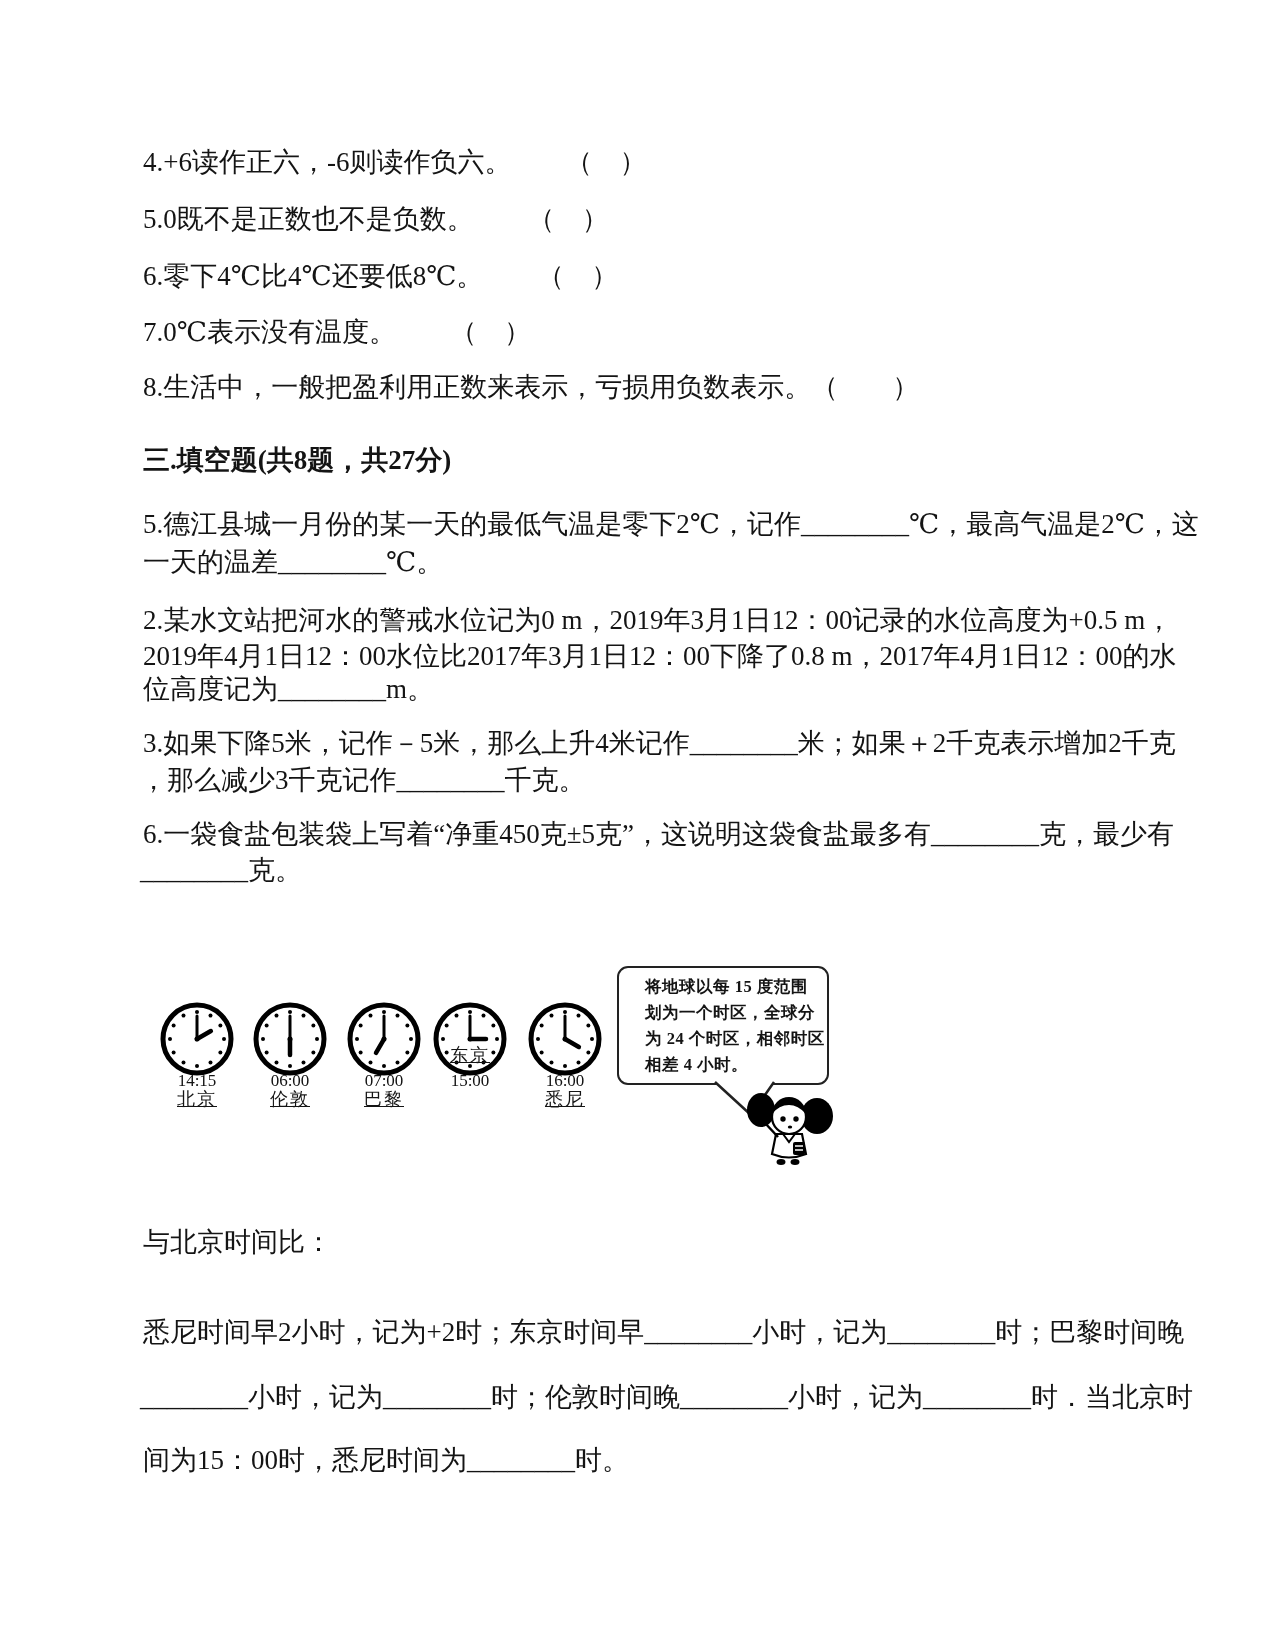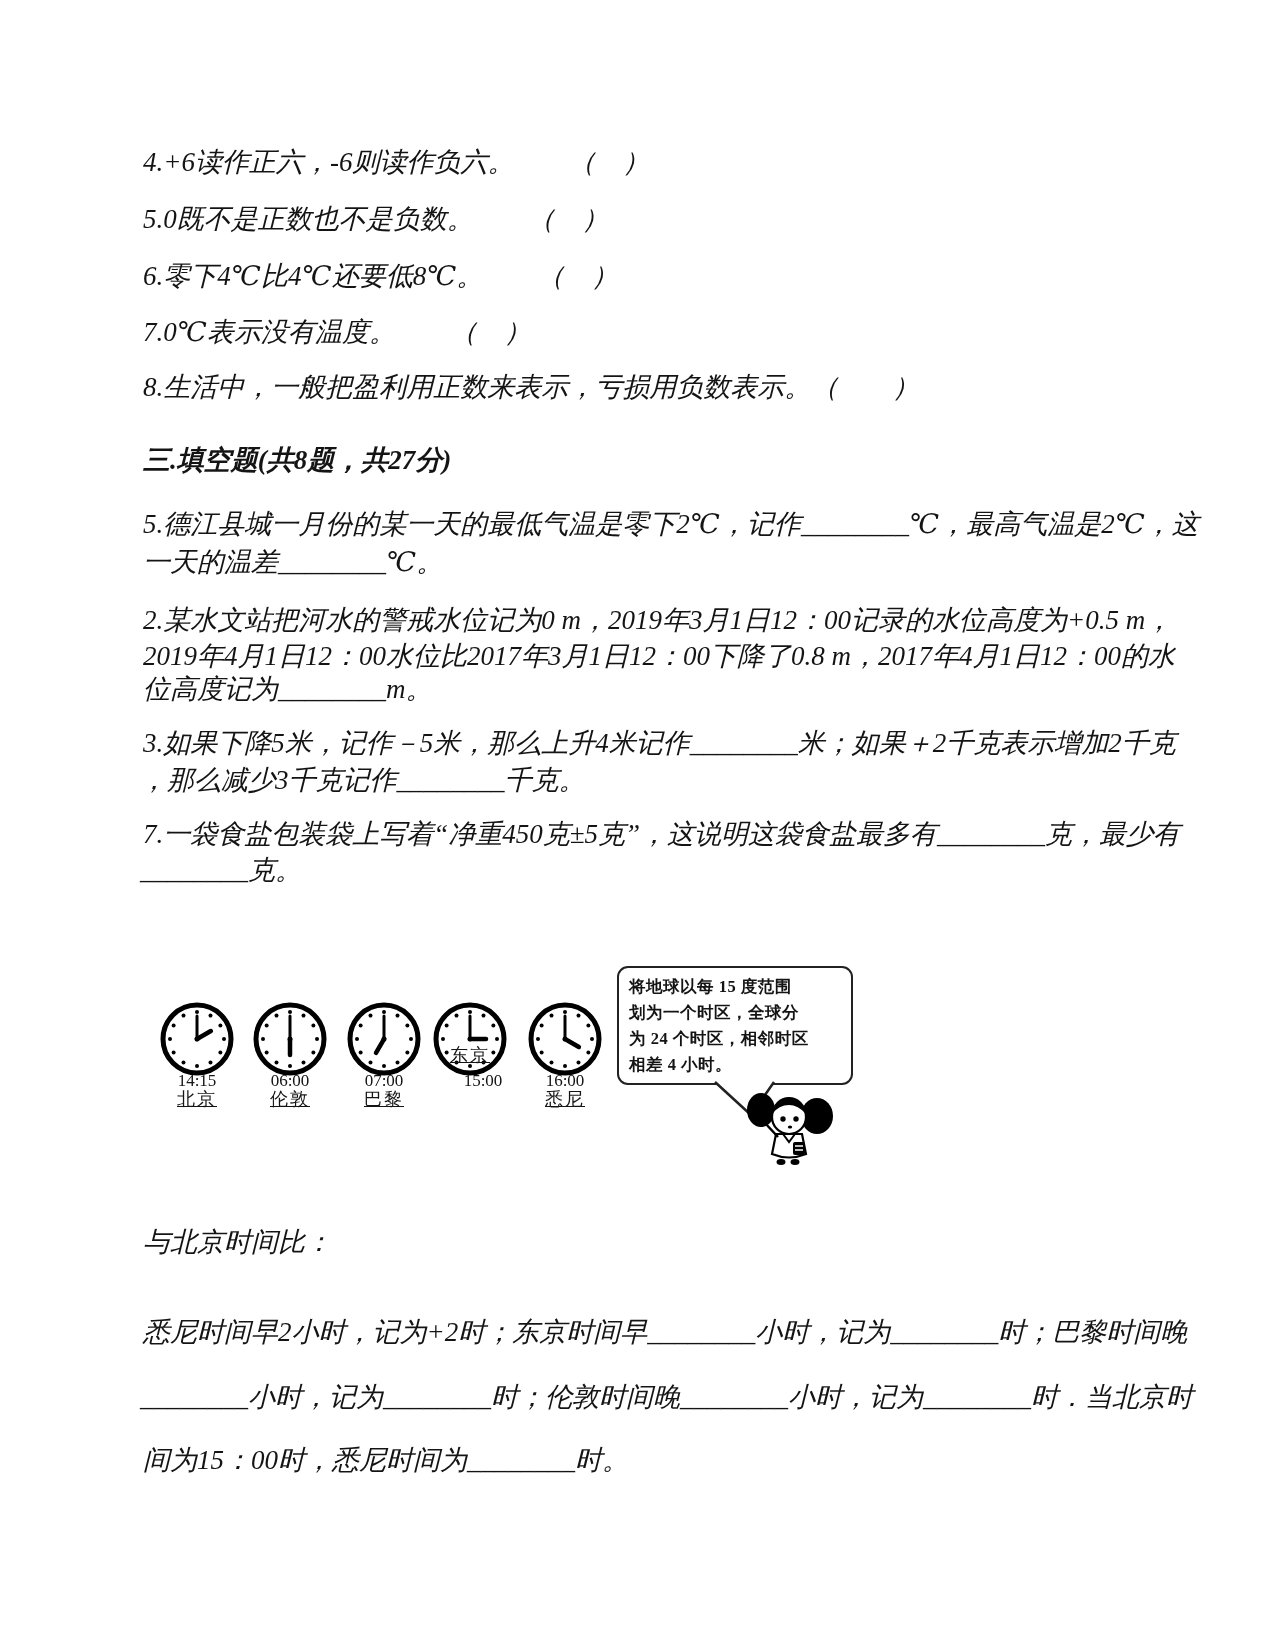--- a/index.html
+++ b/index.html
@@ -1,24 +1,24 @@
 <!DOCTYPE html>
 <html><head>
 <meta charset="utf-8">
 <style>
   html,body{margin:0;padding:0;background:#fff;}
   .page{position:relative;width:1275px;height:1650px;background:#ffffff;overflow:hidden;
         font-family:"Liberation Serif","DejaVu Serif",serif;color:#141414;}
-  .line{position:absolute;white-space:nowrap;font-size:27px;line-height:33px;font-style:italic;}
+  .line{position:absolute;white-space:nowrap;font-size:27px;line-height:33px;}
   .bold{font-weight:bold;}
   svg.clock{position:absolute;width:76px;height:76px;}
   .clabel{position:absolute;width:110px;text-align:center;font-size:17px;line-height:18px;white-space:nowrap;}
   .clabel.city{font-size:18px;letter-spacing:2px;text-decoration:underline;}
-  .bubble{position:absolute;left:617px;top:966px;width:236px;height:119px;box-sizing:border-box;
-          border:2.5px solid #222;border-radius:11px;padding:6px 9px 0 10px;
+  .bubble{position:absolute;left:617px;top:966px;width:212px;height:119px;box-sizing:border-box;
+          border:2.5px solid #222;border-radius:11px;padding:6px 9px 0 26px;
           font-size:16.5px;font-weight:bold;line-height:26px;letter-spacing:.5px;}
   .bubble .bline{white-space:nowrap;}
   .btail{position:absolute;left:690px;top:1081px;width:95px;height:38px;}
   .girl{position:absolute;left:745px;top:1086px;width:92px;height:82px;}
 </style>
 </head>
 <body>
 
 <div class="page">
 
@@ -33,21 +33,21 @@
   <div class="line" style="left:143px;top:508px">5.德江县城一月份的某一天的最低气温是零下2℃，记作________℃，最高气温是2℃，这</div>
   <div class="line" style="left:143px;top:546px">一天的温差________℃。</div>
 
   <div class="line" style="left:143px;top:604px">2.某水文站把河水的警戒水位记为0 m，2019年3月1日12：00记录的水位高度为+0.5 m，</div>
   <div class="line" style="left:143px;top:640px">2019年4月1日12：00水位比2017年3月1日12：00下降了0.8 m，2017年4月1日12：00的水</div>
   <div class="line" style="left:143px;top:673px">位高度记为________m。</div>
 
   <div class="line" style="left:143px;top:727px">3.如果下降5米，记作－5米，那么上升4米记作________米；如果＋2千克表示增加2千克</div>
   <div class="line" style="left:140px;top:764px">，那么减少3千克记作________千克。</div>
 
-  <div class="line" style="left:143px;top:818px">7.一袋食盐包装袋上写着“净重450克±5克”，这说明这袋食盐最多有________克，最少有</div>
+  <div class="line" style="left:143px;top:818px">6.一袋食盐包装袋上写着“净重450克±5克”，这说明这袋食盐最多有________克，最少有</div>
   <div class="line" style="left:140px;top:854px">________克。</div>
 
 
   <svg class="clock" style="left:159px;top:1001px" viewBox="0 0 76 76">
       <circle cx="38" cy="38" r="34" fill="#fff" stroke="#000" stroke-width="5"></circle>
       <circle cx="38" cy="11" r="2" fill="#000"></circle>
       <circle cx="51.5" cy="14.617314097820156" r="2" fill="#000"></circle>
       <circle cx="61.382685902179844" cy="24.499999999999996" r="2" fill="#000"></circle>
       <circle cx="65" cy="38" r="2" fill="#000"></circle>
       <circle cx="61.382685902179844" cy="51.49999999999999" r="2" fill="#000"></circle>
@@ -131,21 +131,21 @@
       <circle cx="14.61731409782016" cy="24.499999999999996" r="2" fill="#000"></circle>
       <circle cx="24.499999999999986" cy="14.617314097820163" r="2" fill="#000"></circle>
       <line x1="38" y1="38" x2="38" y2="15" stroke="#000" stroke-width="3" stroke-linecap="round"></line>
       <line x1="38" y1="38" x2="51.85640646055102" y2="46" stroke="#000" stroke-width="4.5" stroke-linecap="round"></line>
       <circle cx="38" cy="38" r="2.5" fill="#000"></circle>
     </svg>
 
   <div class="clabel" style="left:142px;top:1072px">14:15</div>
   <div class="clabel" style="left:235px;top:1072px">06:00</div>
   <div class="clabel" style="left:329px;top:1072px">07:00</div>
-  <div class="clabel" style="left:428px;top:1072px">15:00</div>
+  <div class="clabel" style="left:415px;top:1072px">15:00</div>
   <div class="clabel" style="left:510px;top:1072px">16:00</div>
 
   <div class="clabel city" style="left:142px;top:1090px">北京</div>
   <div class="clabel city" style="left:235px;top:1090px">伦敦</div>
   <div class="clabel city" style="left:329px;top:1090px">巴黎</div>
   <div class="clabel city" style="left:415px;top:1046px">东京</div>
   <div class="clabel city" style="left:510px;top:1090px">悉尼</div>
 
   <div class="bubble">
     <div class="bline">将地球以每 15 度范围</div>

